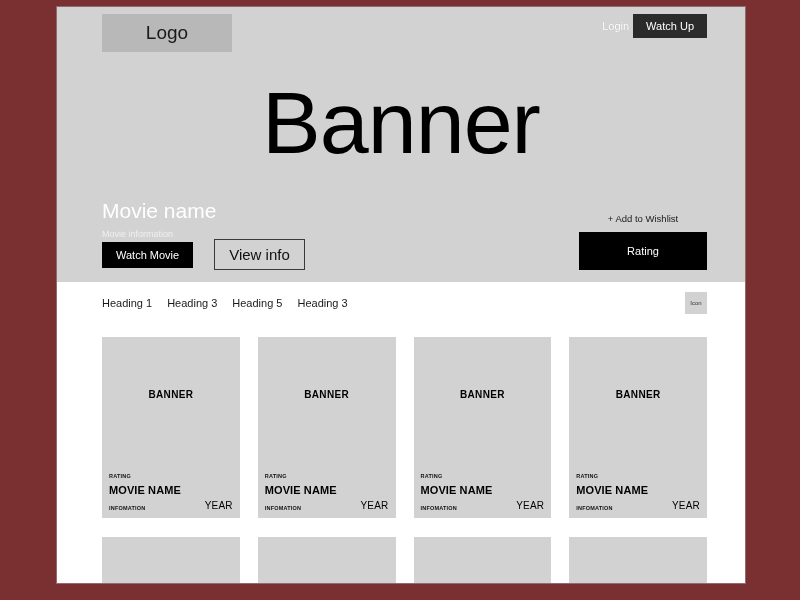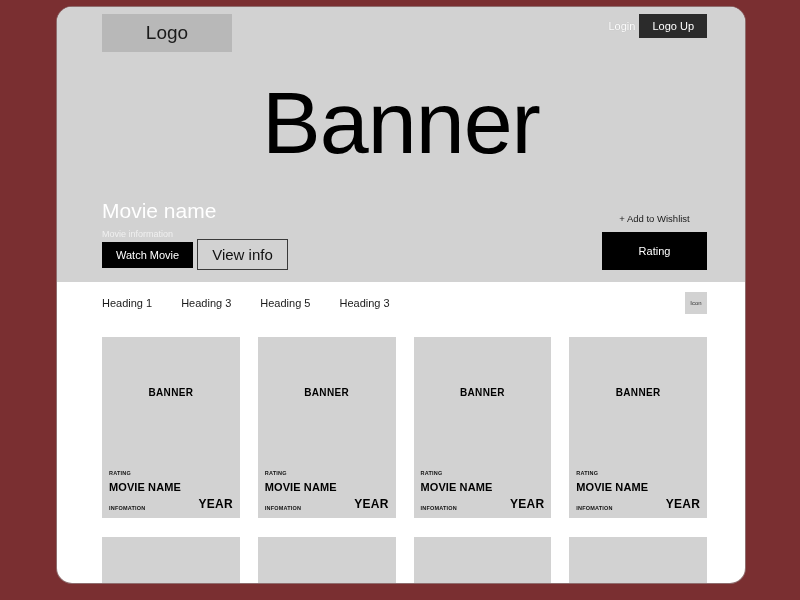--- a/index.html
+++ b/index.html
@@ -20,21 +20,20 @@
   
   #page-sheet {
     position: absolute;
     left: 57px;
     top: 7px;
     width: 688px;
     height: 576px;
     background: #ffffff;
     overflow: hidden;
     box-shadow: 0 0 0 1px rgba(160,160,160,0.55);
-    border-radius: 15px;
   }
 
   
   #hero {
     position: relative;
     width: 100%;
     height: 275px;
     background: #d2d2d2;
   }
 
@@ -109,21 +108,21 @@
 
   #movie-info-line {
     font-size: 9px;
     color: #f0f0f0;
     margin-bottom: 0;
   }
 
   #hero-buttons {
     display: flex;
     align-items: center;
-    gap: 4px;
+    gap: 21px;
   }
 
   #watch-movie-button {
     background: #000000;
     color: #ffffff;
     font-size: 11px;
     padding: 7px 14px;
     border: none;
     cursor: pointer;
     font-family: inherit;
@@ -136,21 +135,21 @@
     padding: 6px 14px;
     border: 1px solid #3a3a3a;
     cursor: pointer;
     font-family: inherit;
   }
 
   #hero-actions {
     position: absolute;
     right: 38px;
     bottom: 12px;
-    width: 105px;
+    width: 128px;
     text-align: center;
   }
 
   #wishlist-link {
     font-size: 9.5px;
     color: #1a1a1a;
     margin-bottom: 8px;
     cursor: pointer;
     white-space: nowrap;
   }
@@ -172,21 +171,21 @@
     height: 42px;
     background: #ffffff;
     display: flex;
     align-items: center;
     padding: 0 38px 0 45px;
   }
 
   #heading-list {
     display: flex;
     align-items: center;
-    gap: 29px;
+    gap: 15px;
   }
 
   .heading-item {
     font-size: 11px;
     color: #1a1a1a;
     cursor: pointer;
     white-space: nowrap;
   }
 
   #icon-box {
@@ -262,40 +261,40 @@
   }
 
   .card-information {
     font-size: 5.5px;
     font-weight: 700;
     color: #111111;
     letter-spacing: 0.2px;
   }
 
   .card-year {
-    font-size: 12px;
-    font-weight: 700;
+    font-size: 10px;
+    font-weight: 400;
     color: #000000;
     letter-spacing: 0.2px;
   }
 </style>
 </head>
 <body>
 
 <div id="page-sheet">
 
   <div id="hero">
 
     <div id="logo-box">
       <span>Logo</span>
     </div>
 
     <div id="top-nav">
       <span id="login-link">Login</span>
-      <button id="signup-button">Logo Up</button>
+      <button id="signup-button">Watch Up</button>
     </div>
 
     <div id="banner-title">Banner</div>
 
     <div id="hero-info">
       <div id="movie-title">Movie name</div>
       <div id="movie-info-line">Movie information</div>
       <div id="hero-buttons">
         <button id="watch-movie-button">Watch Movie</button>
         <button id="view-info-button">View info</button>

